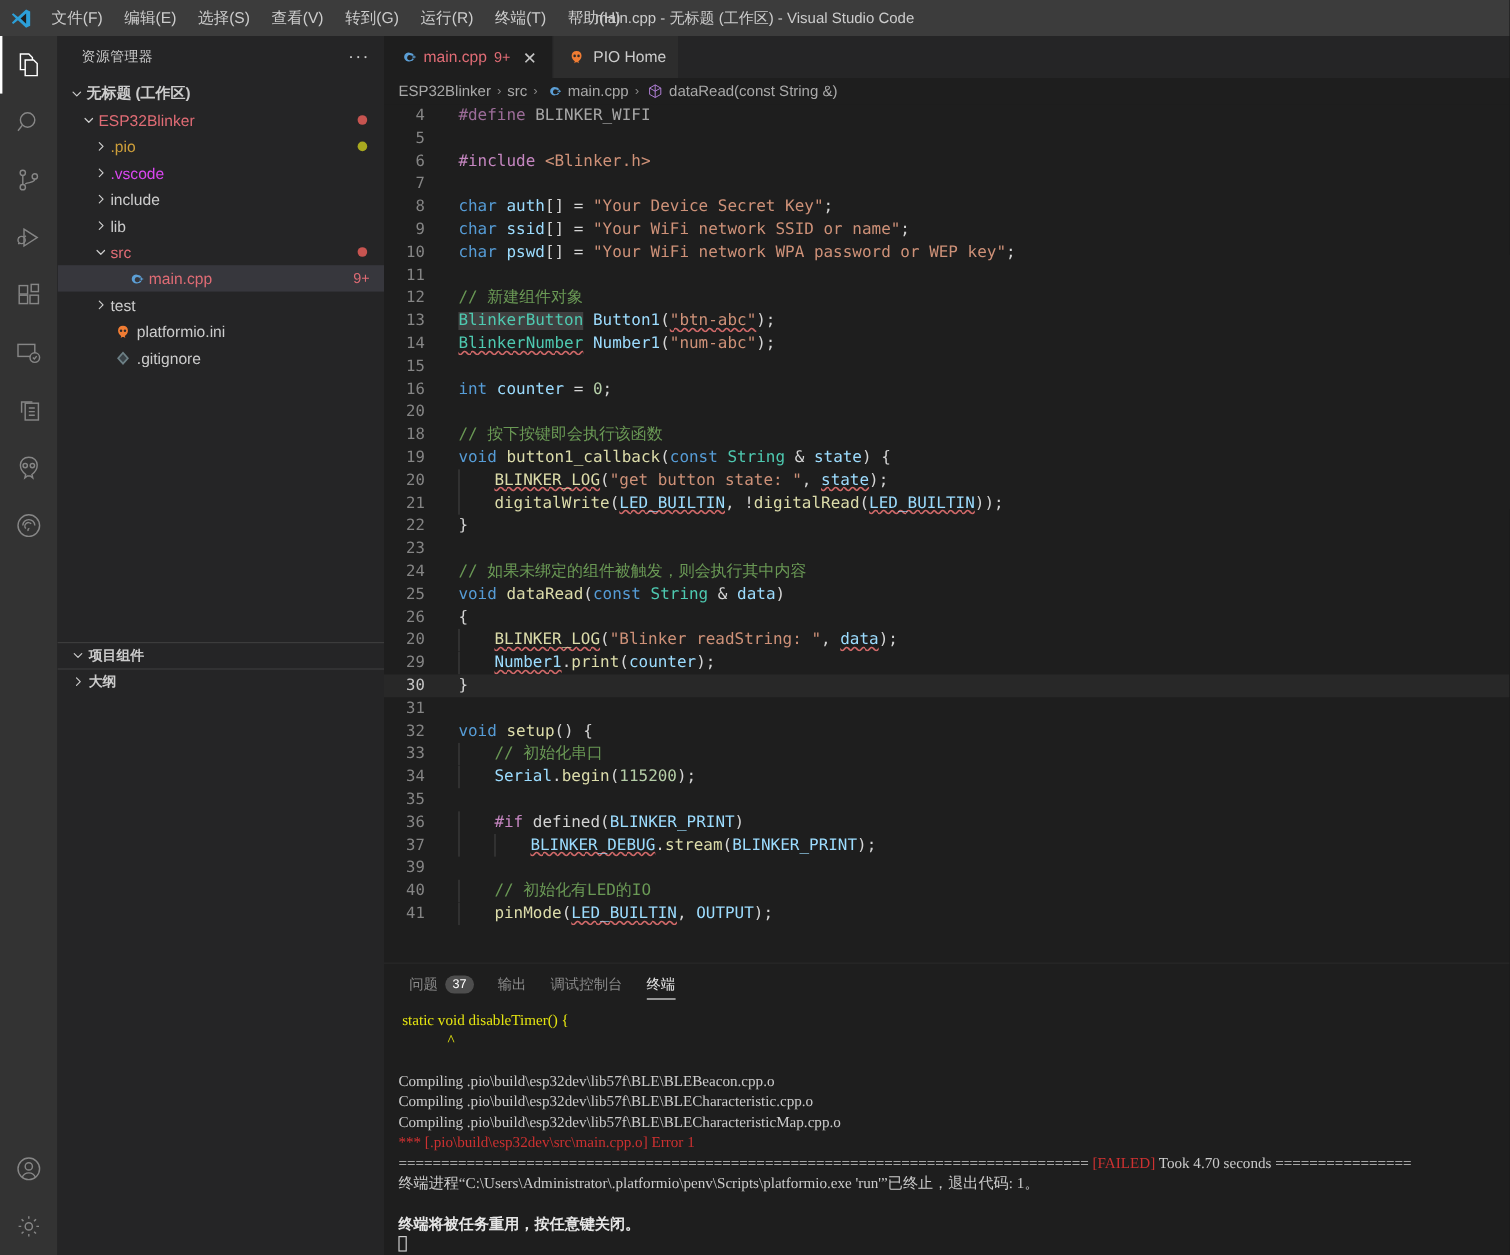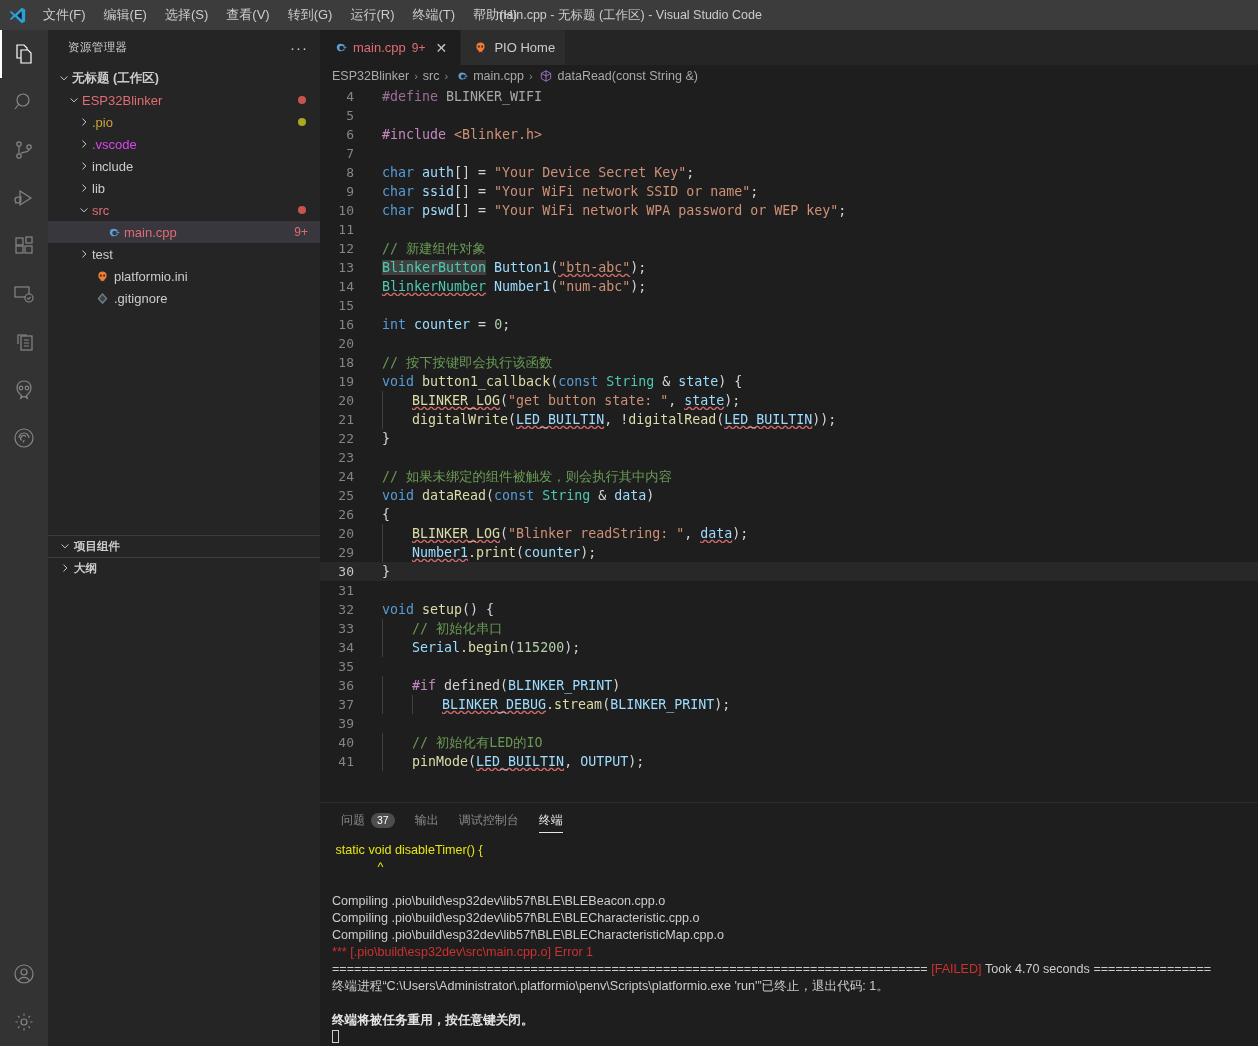--- a/index.html
+++ b/index.html
@@ -165,21 +165,21 @@
   .ptab.active { color: #e7e7e7; }
   .ptab.active:after {
     content: ""; position: absolute; left: 9px; right: 9px; bottom: 5px; height: 1px; background: #e7e7e7;
   }
   .pbadge {
     margin-left: 6px; background: #4d4d4d; color: #ffffff; font-size: 10.5px;
     border-radius: 9px; padding: 1px 6px; min-width: 18px; text-align: center; line-height: 13px;
   }
   .term {
     flex: 1; overflow: hidden; padding: 4px 0 0 12px;
-    font-family: Liberation Sans, sans-serif;
+    font-family: Liberation Serif, serif;
     font-size: 12.6px; line-height: 17px; color: #cccccc; white-space: pre;
   }
   .term div { height: 17px; }
   .tm-yel { color: #e5e510; }
   .tm-red { color: #cd3131; }
   .tm-wht { color: #e5e5e5; }
   .tm-gry { color: #cccccc; }
   .tm-bold { font-weight: bold; }
   .cursorblk { display: inline-block; width: 7px; height: 13px; border: 1px solid #cccccc; vertical-align: -2px;}
 </style>

